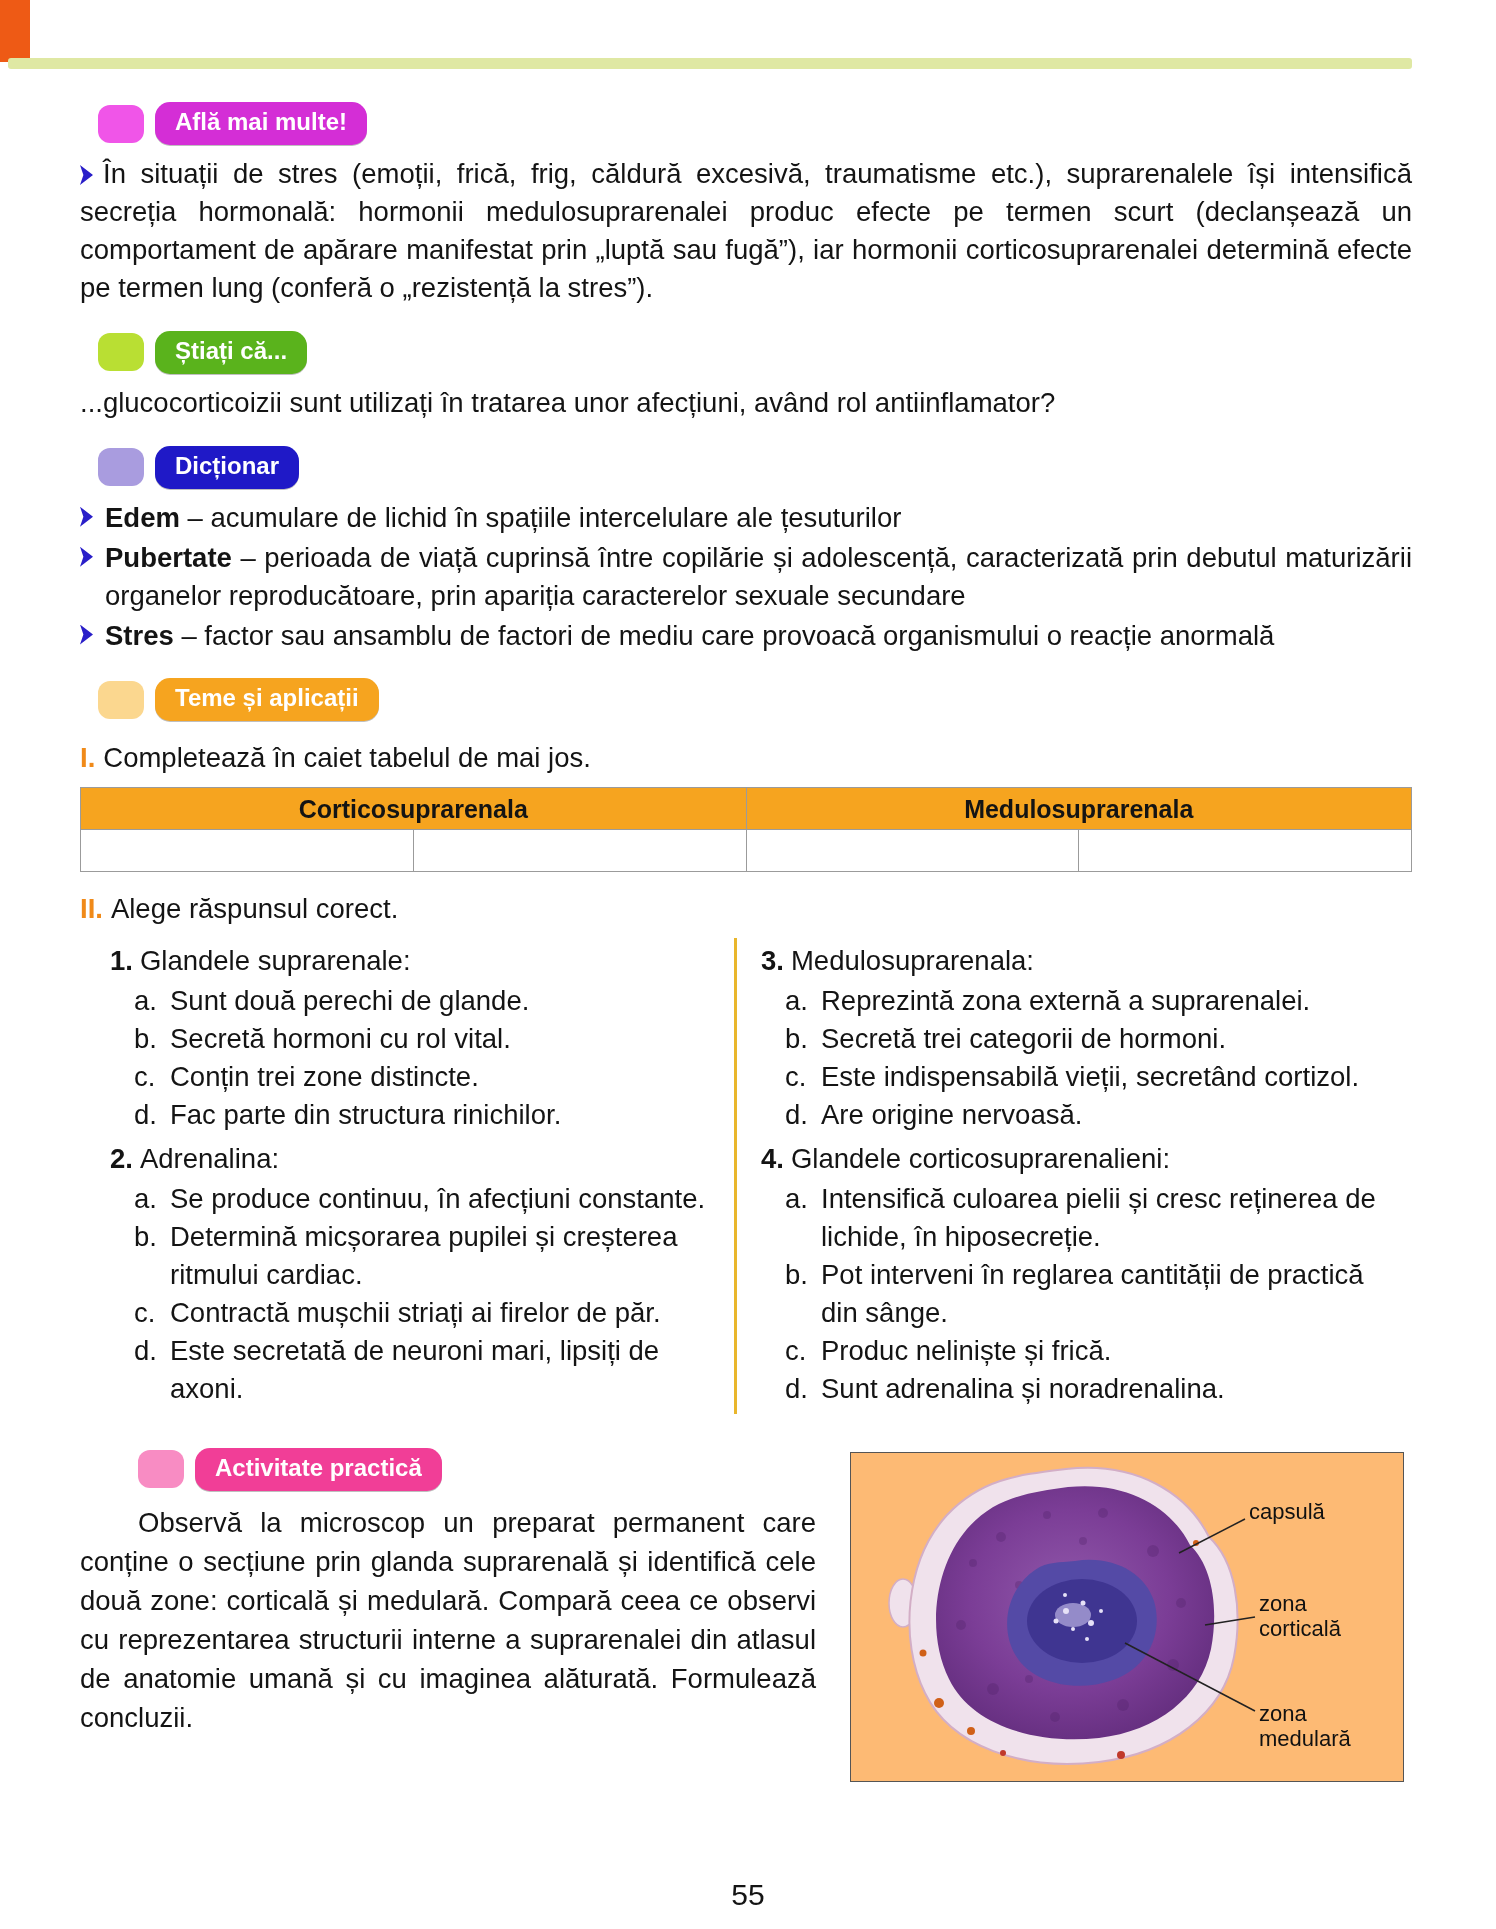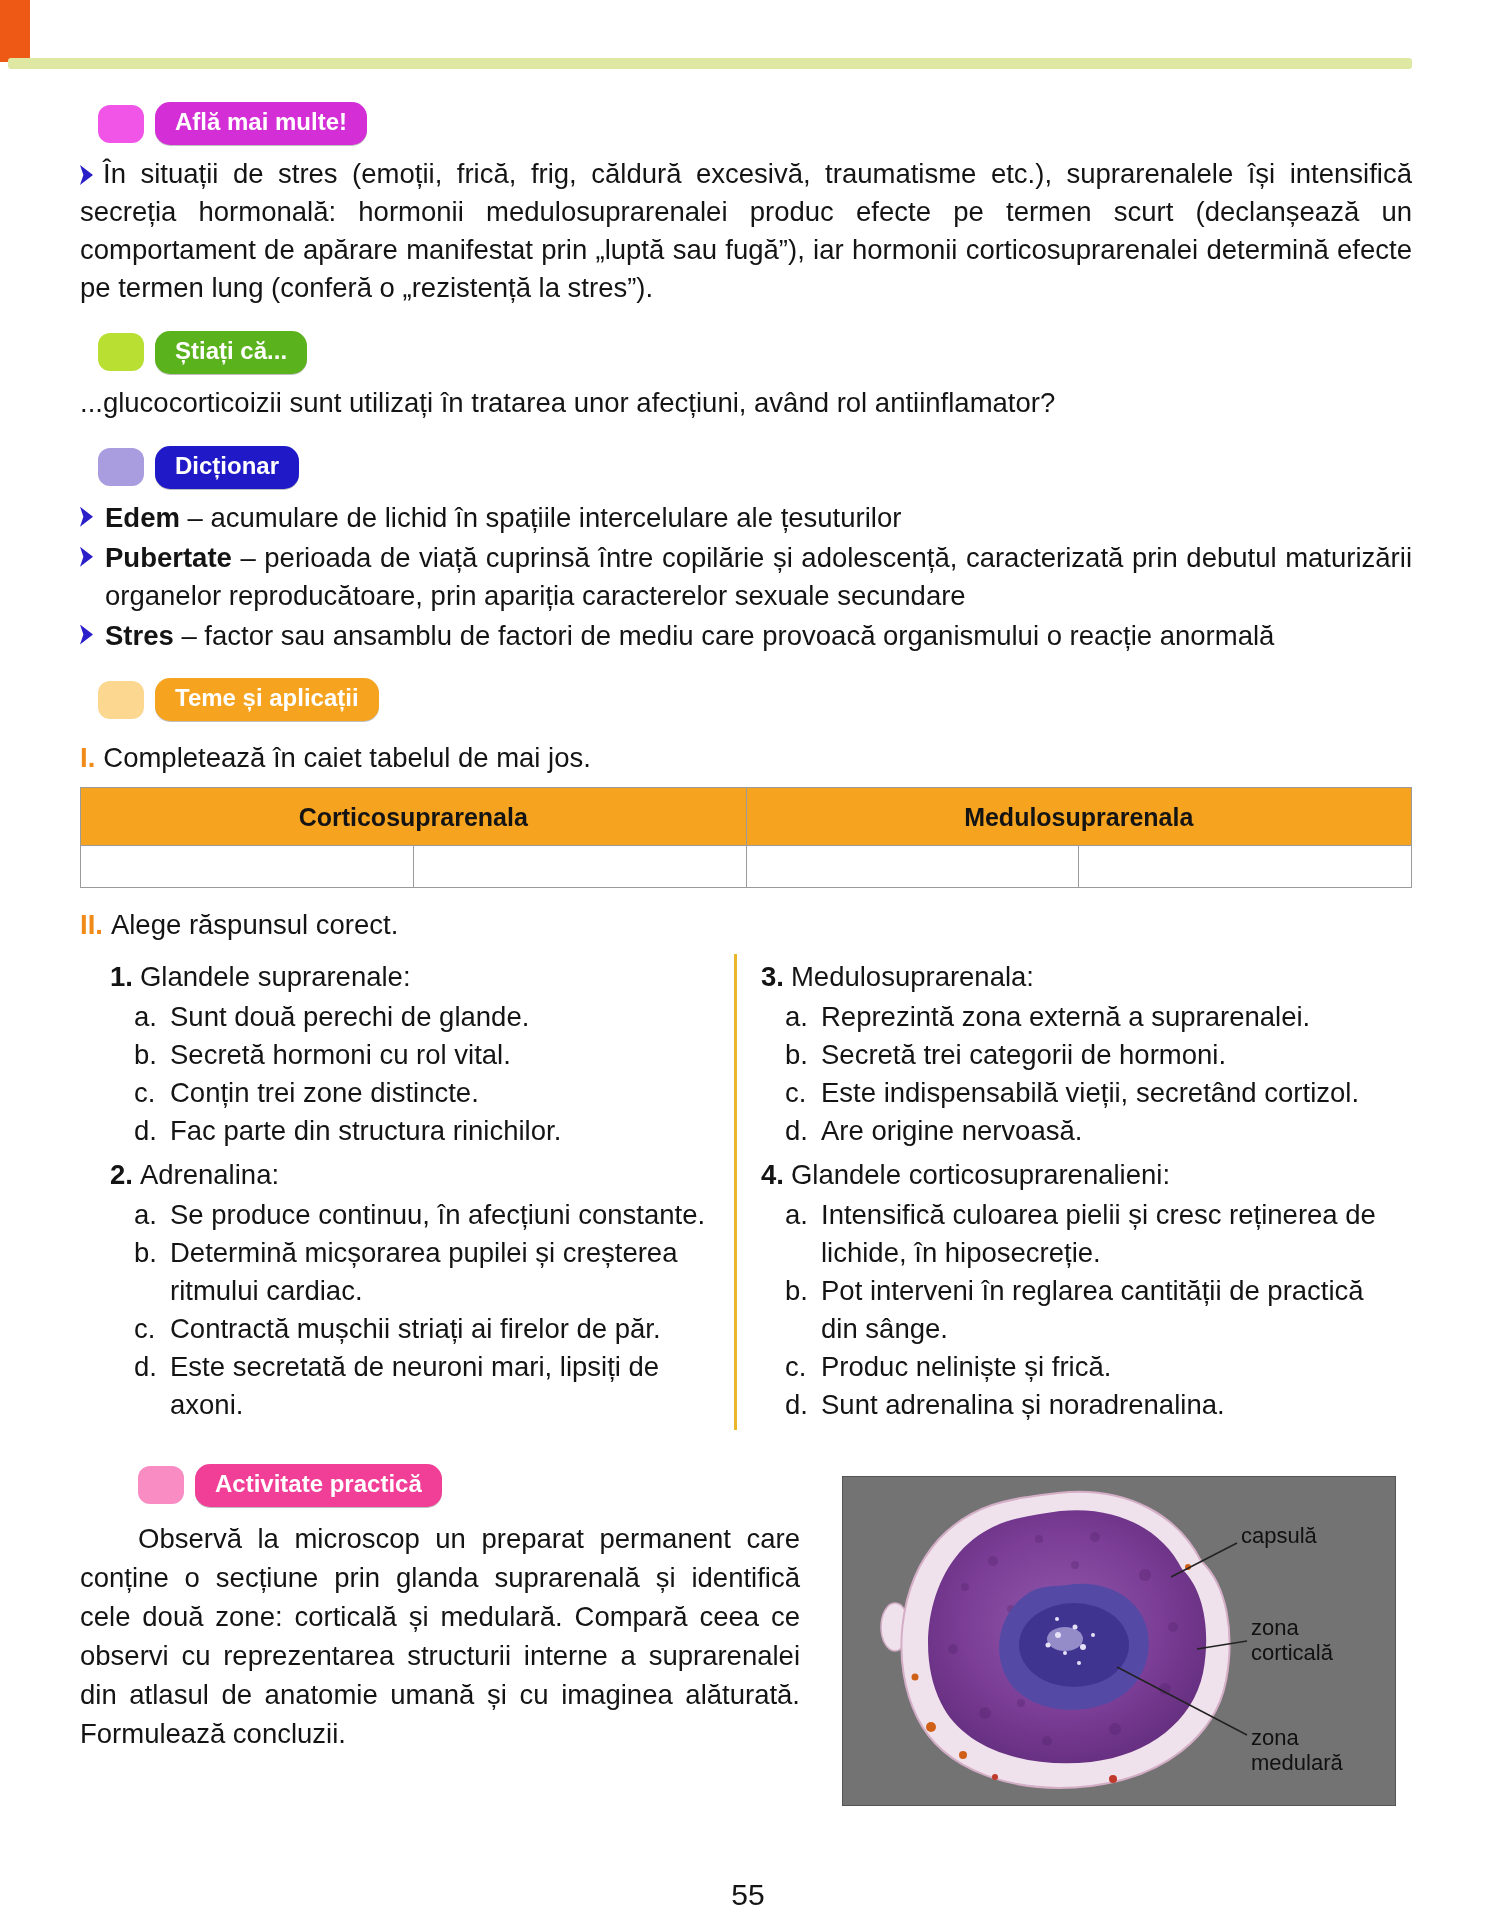--- a/index.html
+++ b/index.html
@@ -51,21 +51,21 @@
   }
   .def-entry{position:relative;margin:2px 0;padding-left:25px;text-align:justify;}
   .def-entry .blue-bullet{position:absolute;left:0;top:8px;margin-right:0;}
   .def-term{font-weight:bold;}
 
   .task-line{margin:18px 0 10px;}
   .roman{color:var(--numeral-orange,#f08a19);font-weight:bold;margin-right:8px;}
 
   table.task-table{width:100%;border-collapse:collapse;margin:4px 0 18px;}
   table.task-table th,table.task-table td{border:1px solid #9b9b9b;text-align:center;padding:3px 6px;}
-  tr.thead-orange th{background:var(--accent-orange,#f6a41f);font-size:25px;font-weight:bold;color:#141414;height:58px;}
+  tr.thead-orange th{background:var(--accent-orange,#f6a41f);font-size:25px;font-weight:bold;color:#141414;height:42px;}
   tr.tsub td{font-weight:bold;font-size:24px;height:38px;}
   tr.tempty td{height:42px;}
 
   .quiz{display:flex;align-items:stretch;margin-top:4px;}
   .quiz-col{width:calc(50% - 12px);}
   .quiz-left{padding-left:30px;padding-right:14px;}
   .quiz-right{padding-left:24px;}
   .quiz-divider{width:3px;background:var(--divider-yellow,#e9b62c);flex:none;}
   .question{margin-bottom:6px;}
   .q-stem{margin:4px 0 2px;}
@@ -73,22 +73,22 @@
   .q-option{display:flex;padding-left:24px;}
   .opt-letter{width:36px;flex:none;}
   .opt-text{flex:1;}
 
   .activity-row{display:flex;margin-top:30px;}
   .activity-left{flex:1;margin-right:26px;}
   .activity-left .badge-row{margin:4px 0 12px 58px;}
   .activity-text{margin:0;text-align:justify;text-indent:58px;line-height:1.42;}
 
   .micro-figure{
-    width:554px;height:330px;flex:none;margin:16px;position:relative;
-    border:1px solid #555;background:#737373;
+    width:554px;height:330px;flex:none;margin:8px;position:relative;
+    border:1px solid #555;background:#fdba74;
   }
   .fig-label{
     position:absolute;font-size:22px;line-height:1.15;color:#111;
   }
   .lbl-capsula{left:398px;top:46px;width:130px;}
   .lbl-corticala{left:408px;top:138px;width:112px;}
   .lbl-medulara{left:408px;top:248px;width:112px;}
 
   .page-number{
     position:absolute;bottom:14px;left:0;width:100%;

